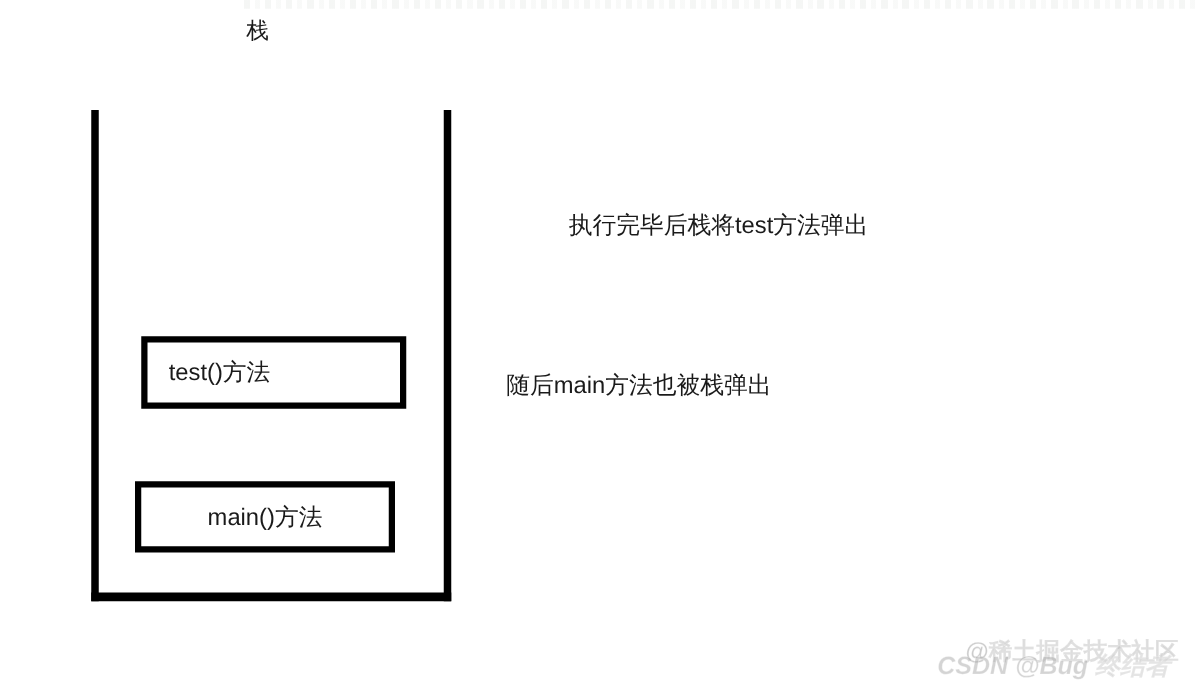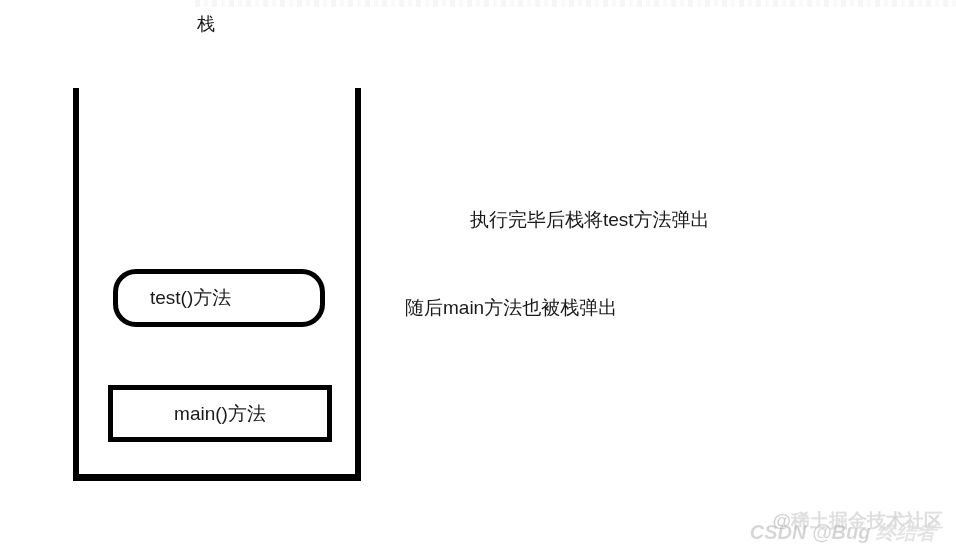--- a/index.html
+++ b/index.html
@@ -60,41 +60,39 @@
     display: flex;
     align-items: center;
     font-size: 19px;
     color: #1a1a1a;
   }
   .frame-test {
     left: 113px;
     top: 269px;
     width: 212px;
     height: 58px;
-    padding-left: 32px;
+    padding-left: 17px;
     justify-content: flex-start;
-    border-radius: 23px;
   }
   .frame-main {
     left: 108px;
     top: 385px;
-    width: 224px;
+    width: 208px;
     height: 57px;
     justify-content: center;
   }
   .annotation {
     position: absolute;
     font-size: 19px;
     color: #1a1a1a;
     white-space: nowrap;
   }
   .annotation-test {
-    left: 470px;
+    left: 455px;
     top: 167px;
-    margin-top: 40px;
   }
   .annotation-main {
     left: 405px;
     top: 295px;
     text-align: center;
   }
   
   .wm {
     position: absolute;
     white-space: nowrap;

